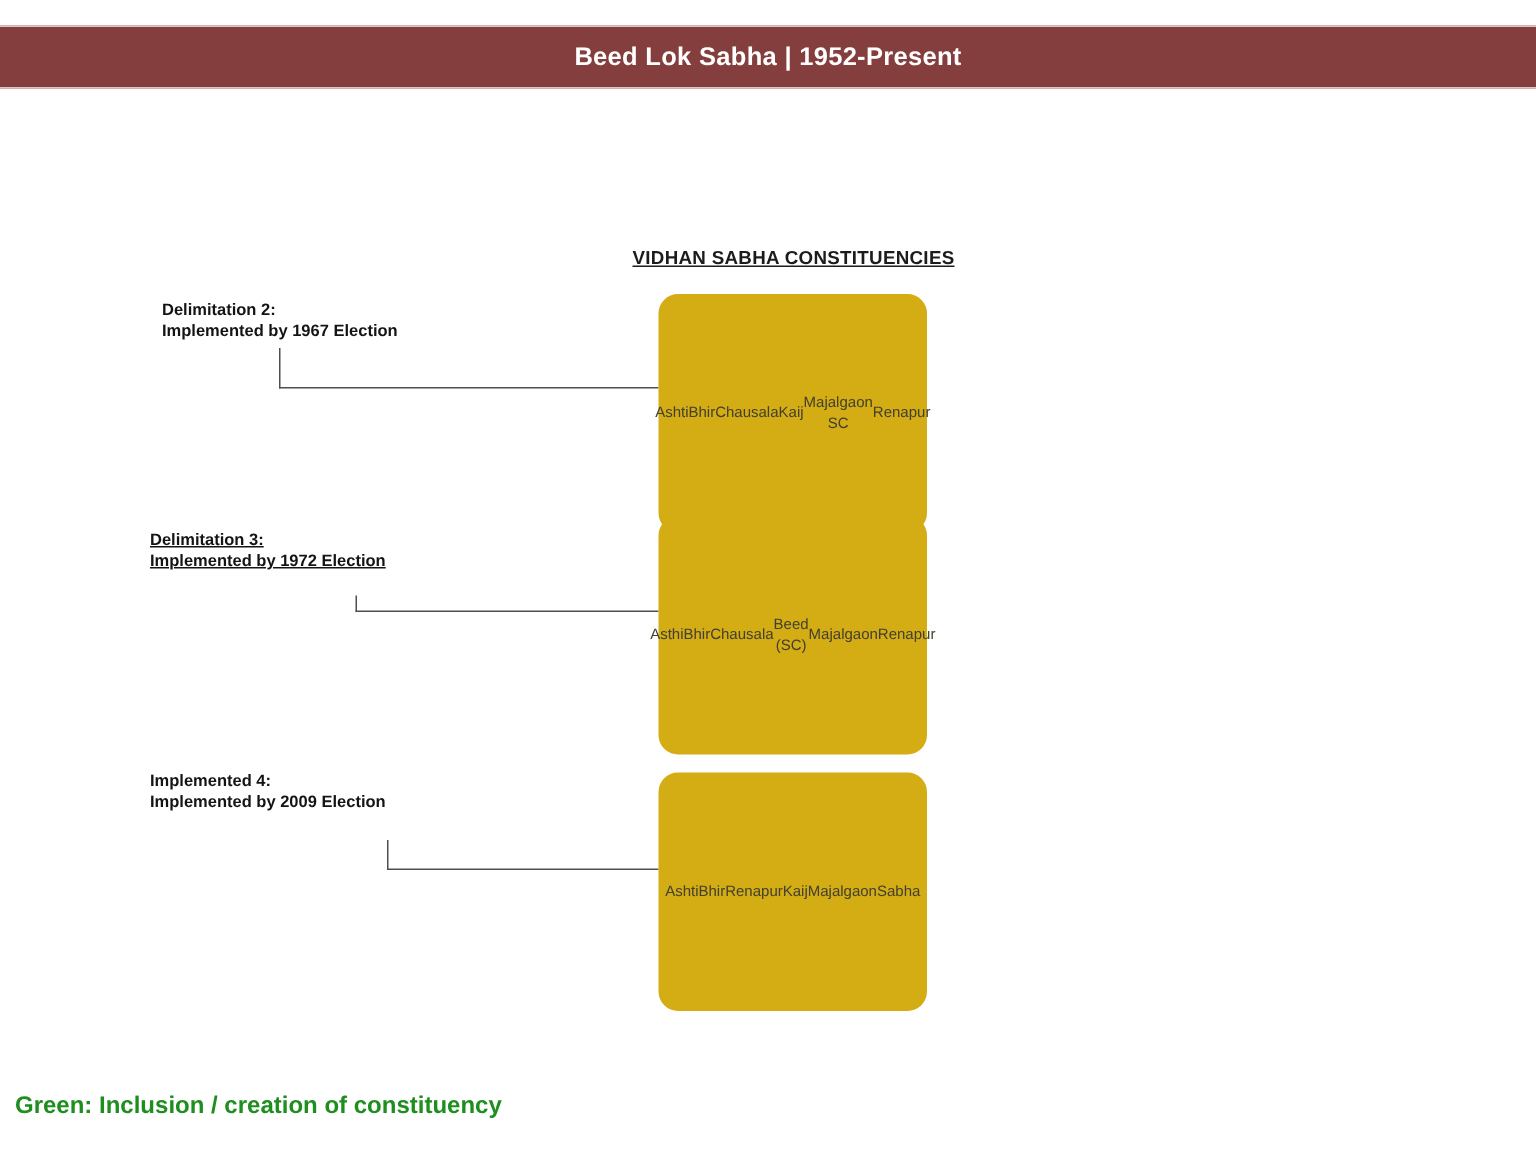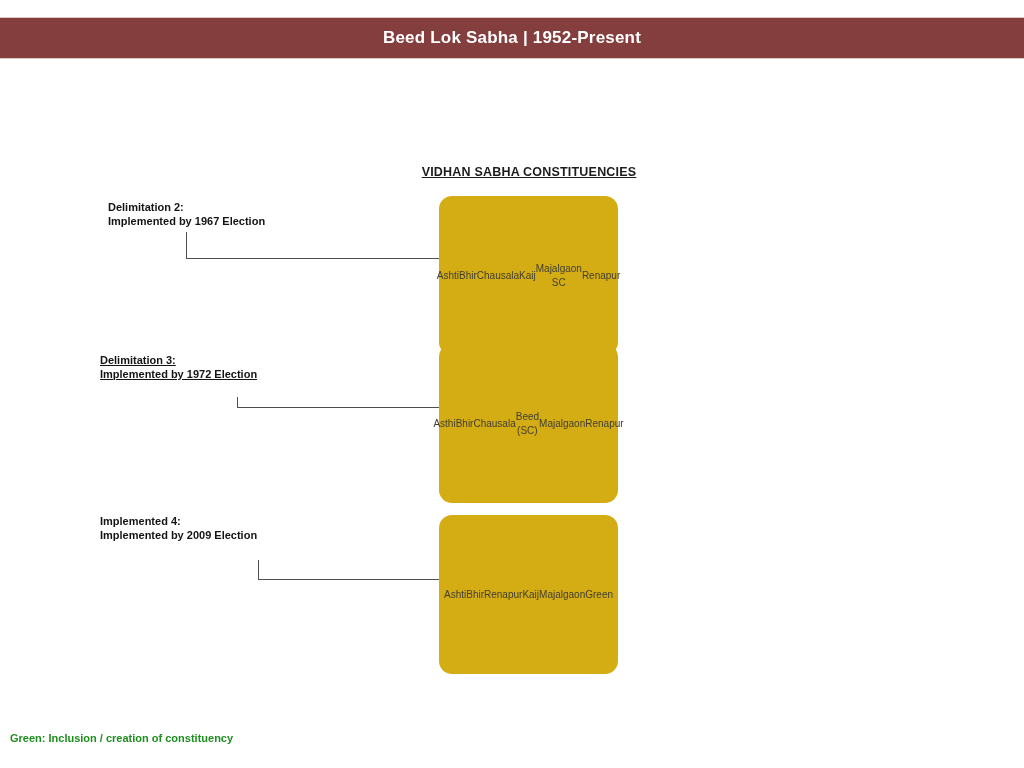--- a/index.html
+++ b/index.html
@@ -35,21 +35,21 @@
   .cbox{
     position:absolute;left:439px;width:179px;height:159px;
     background:#D4AC14;border-radius:13px;
     display:flex;align-items:center;justify-content:center;
     color:#42402f;font-size:10px;line-height:14px;text-align:center;
   }
   .cbox-1{top:196px;}
   .cbox-2{top:344px;border-radius:13px;}
   .cbox-3{top:515px;}
   .legend{
-    position:absolute;left:10px;top:731px;font-size:11px;font-weight:bold;line-height:14px;
+    position:absolute;left:10px;top:731px;font-size:16px;font-weight:bold;line-height:14px;
     white-space:nowrap;
   }
 </style>
 </head>
 <body>
 
 <div class="page">
 
   <div class="topbar" style="background-color: rgb(133, 62, 62);">
     <span>Beed Lok Sabha | 1952-Present</span>
@@ -91,20 +91,20 @@
     <div>Implemented 4:</div>
     <div>Implemented by 2009 Election</div>
   </div>
   <div class="connector connector-3"></div>
   <div class="cbox cbox-3" style="background-color: rgb(212, 172, 20);">
       <div>Ashti</div>
       <div>Bhir</div>
       <div>Renapur</div>
       <div>Kaij</div>
       <div>Majalgaon</div>
-      <div>Green</div>
+      <div>Sabha</div>
     </div>
 
   <div class="legend">
     <div style="color: rgb(30, 142, 30);">Green: Inclusion / creation of constituency</div>
   </div>
 
 </div>
 
 </body></html>

